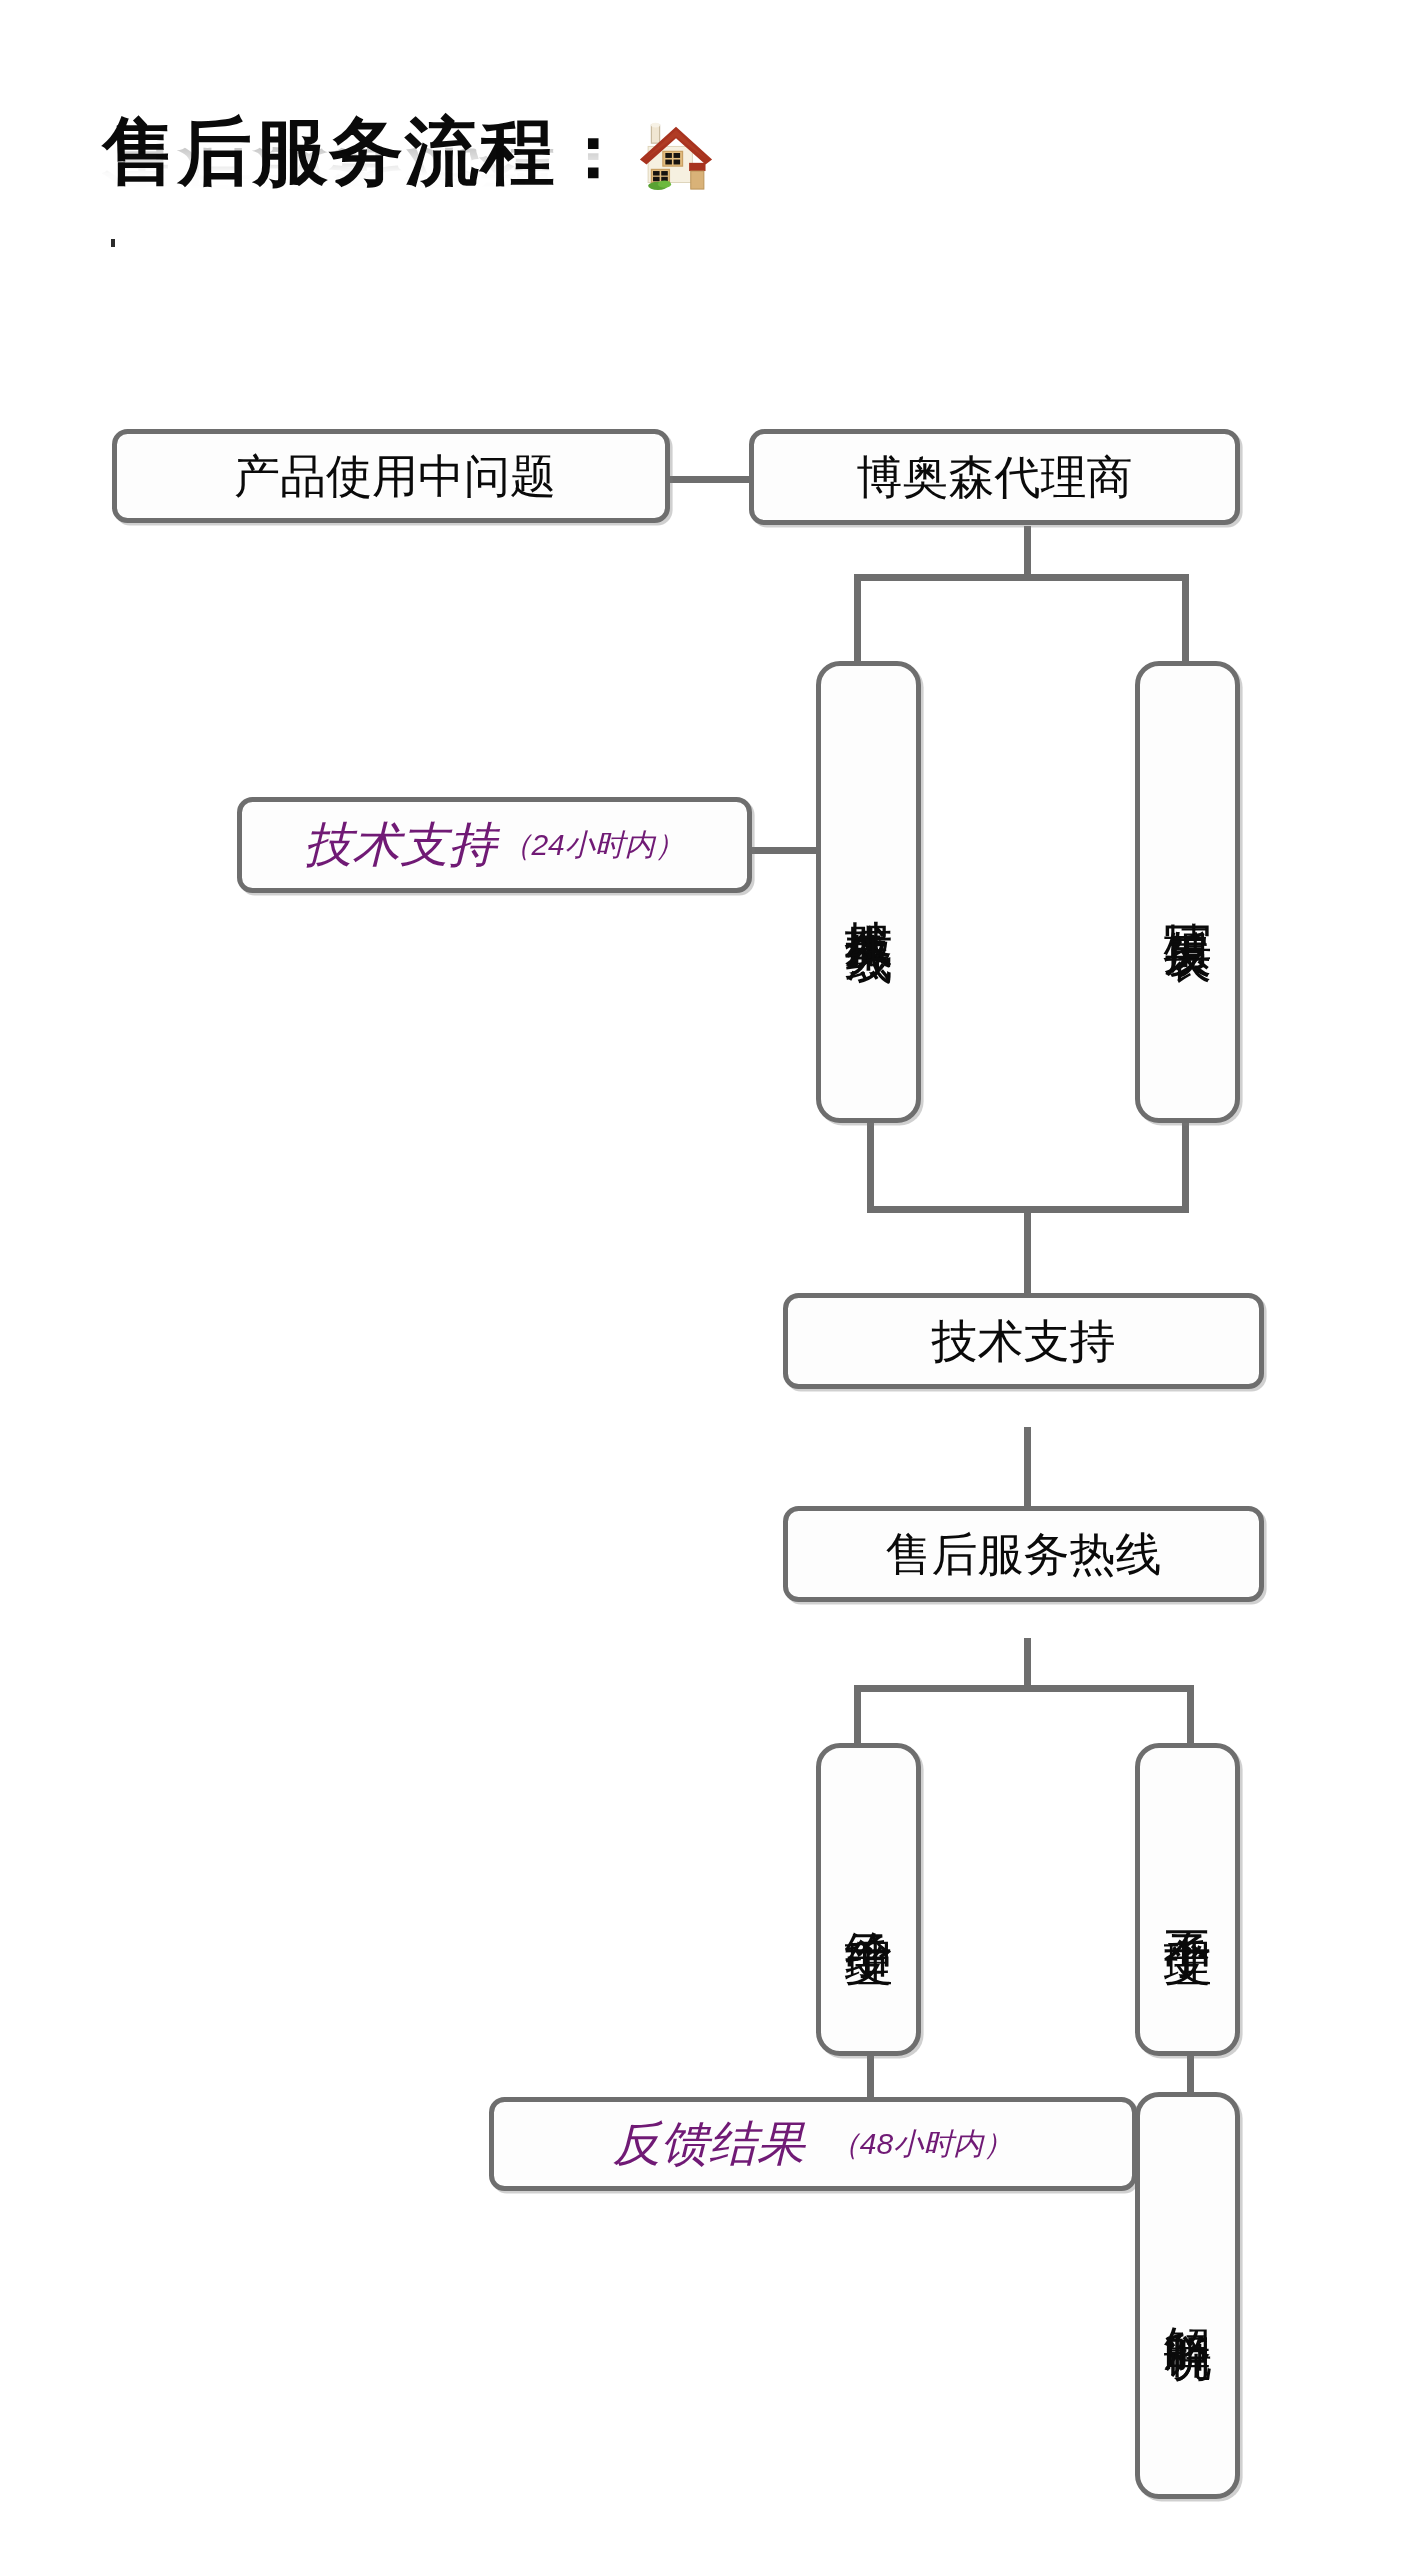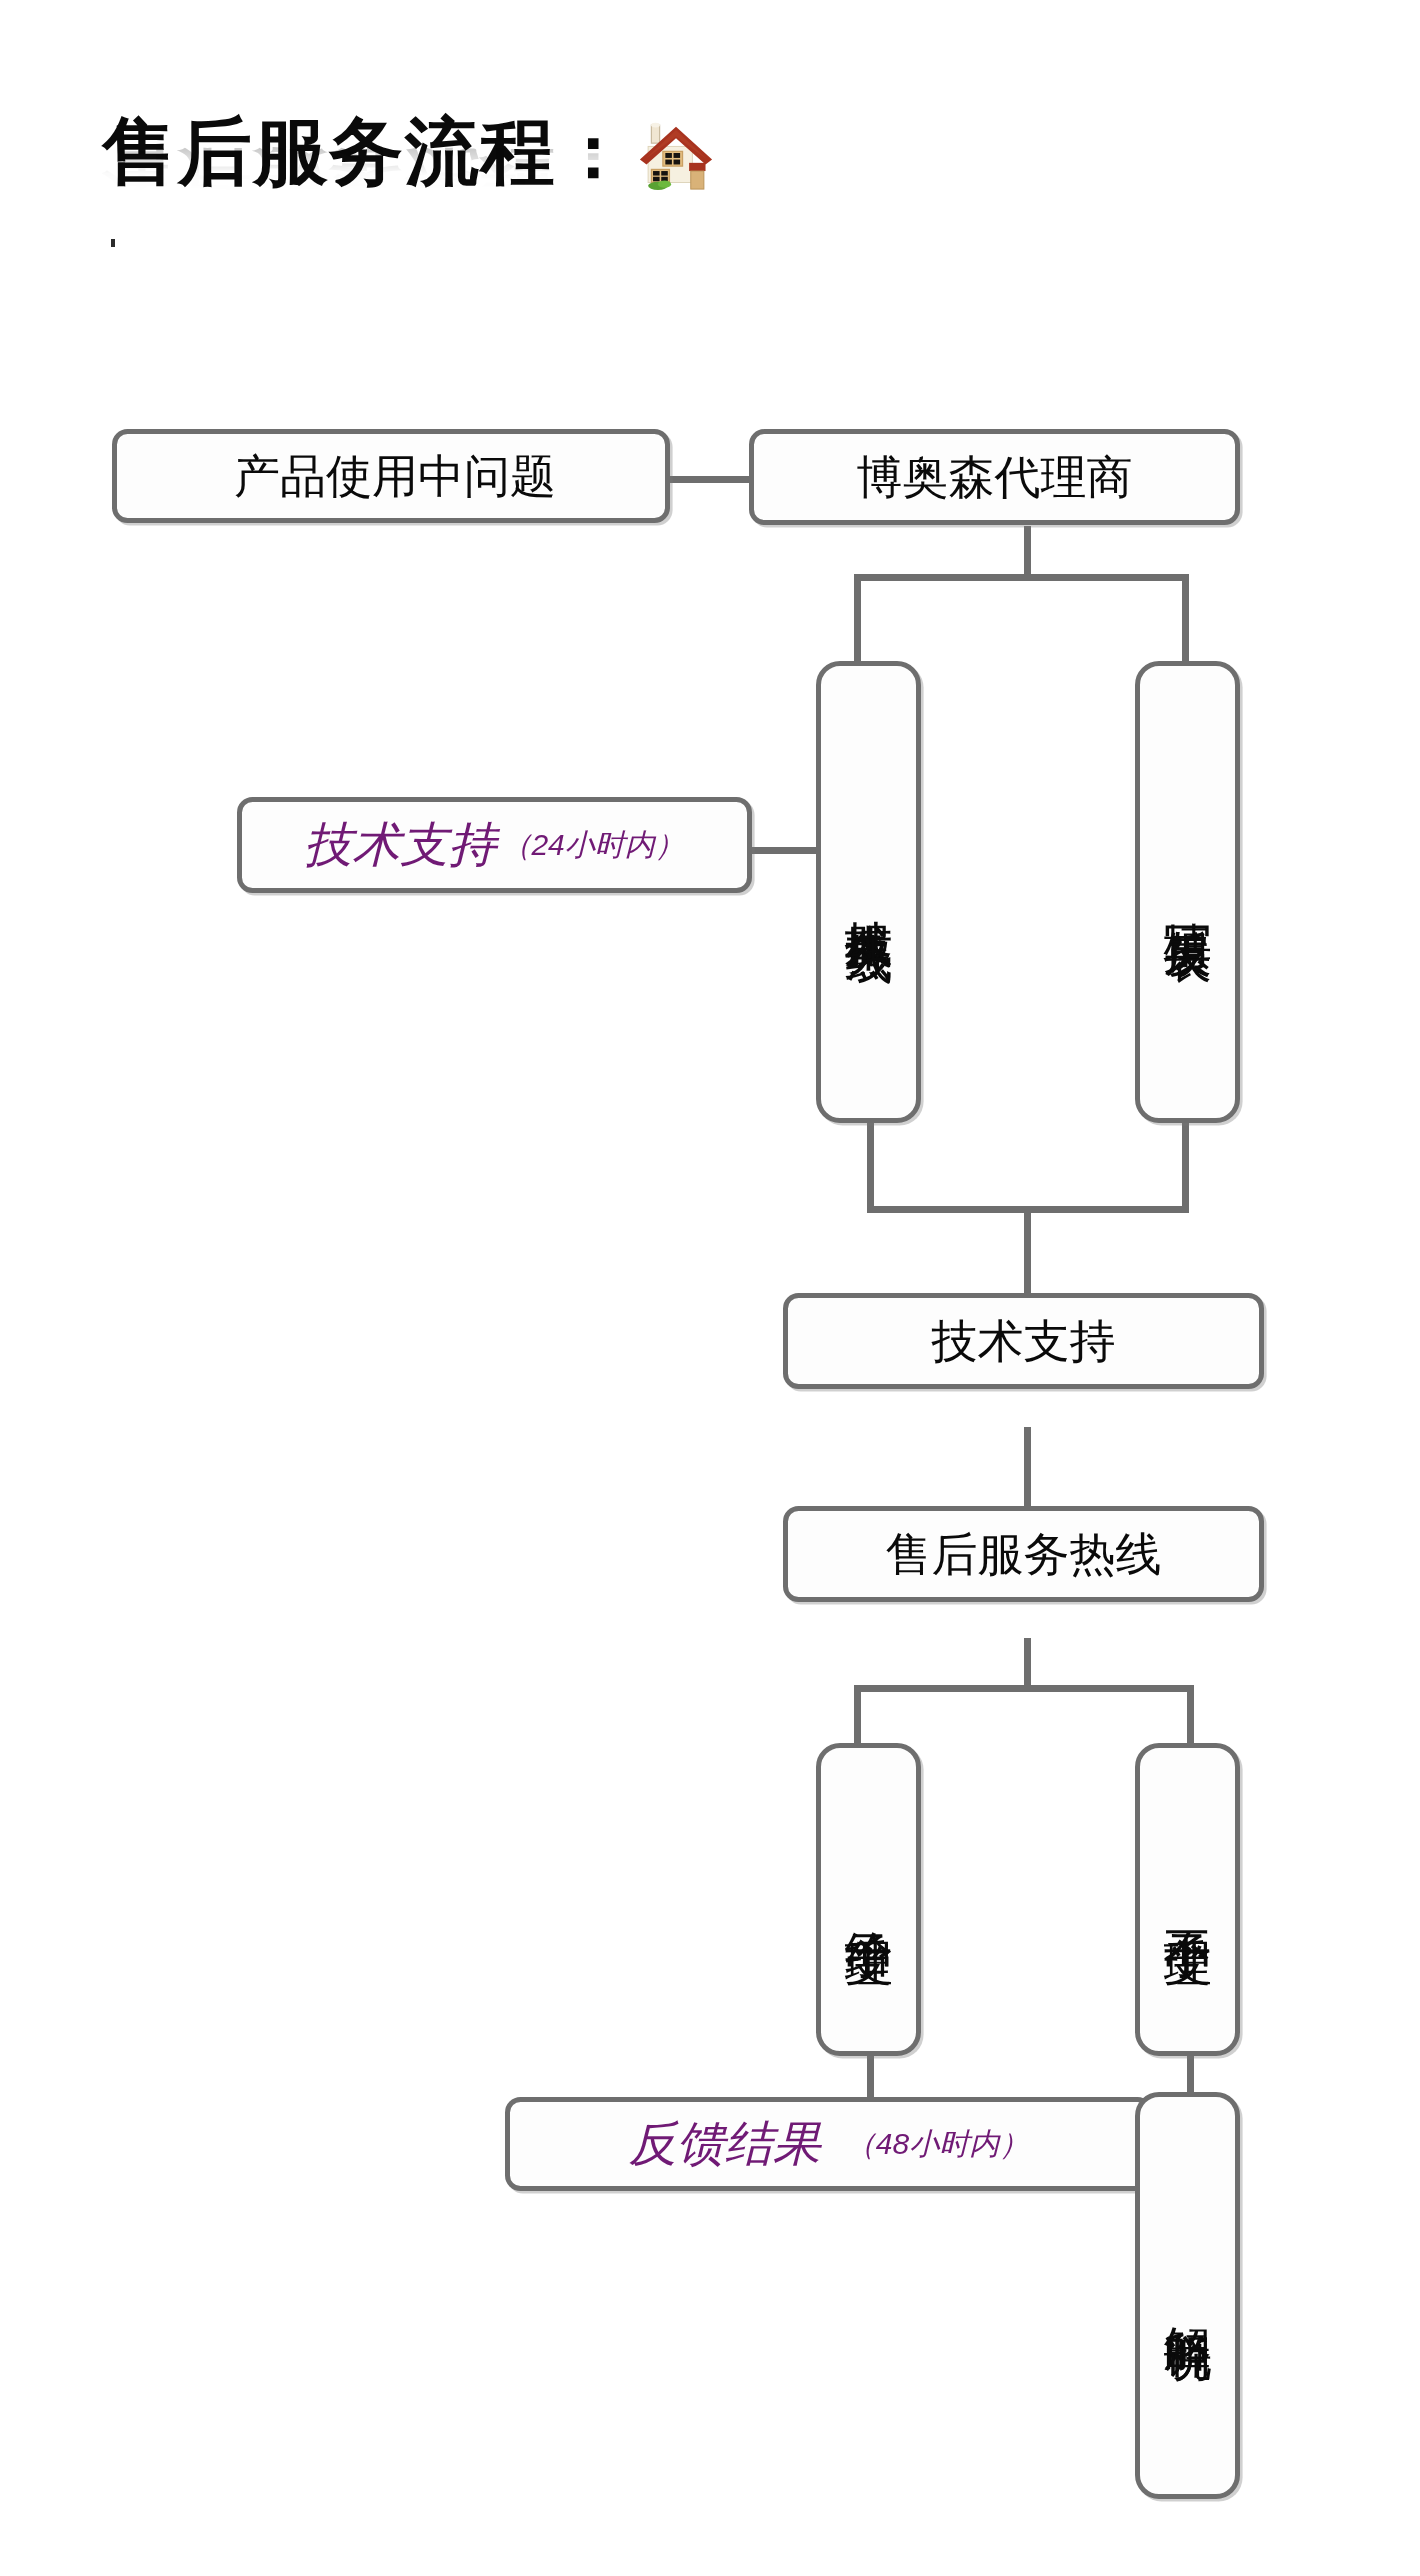--- a/index.html
+++ b/index.html
@@ -219,21 +219,21 @@
 </div>
 
 <div class="node vertical" style="left:816px; top:1743px; width:105px; height:313px;">
   <span class="label">给予受理</span>
 </div>
 
 <div class="node vertical" style="left:1135px; top:1743px; width:105px; height:313px;">
   <span class="label">不予受理</span>
 </div>
 
-<div class="node red" style="left:505px; top:2097px; width:648px; height:94px;gap:25px;">
+<div class="node red" style="left:489px; top:2097px; width:648px; height:94px;gap:25px;">
   <span class="label">反馈结果</span>
   <span class="sub">（48小时内）</span>
 </div>
 
 <div class="node vertical" style="left:1135px; top:2092px; width:105px; height:407px;">
   <span class="label">解释说明</span>
 </div>
 
 
 </body></html>

